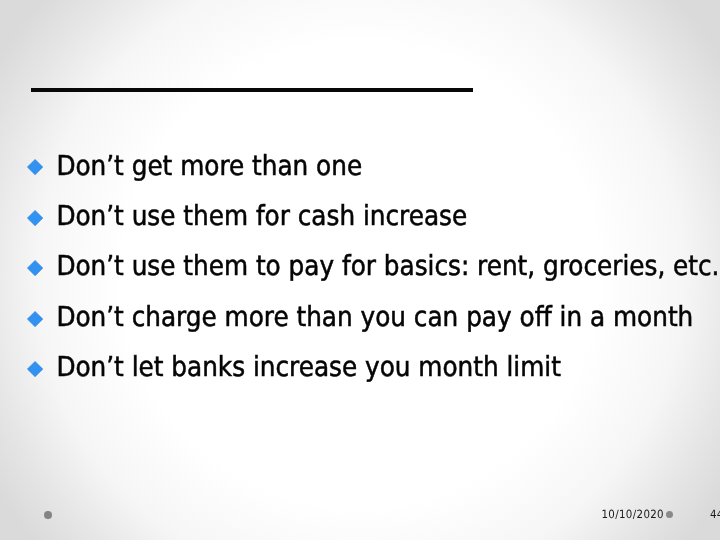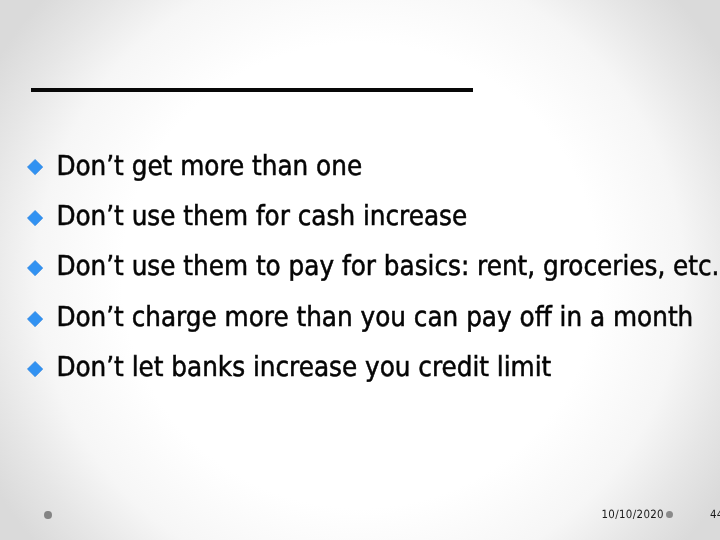--- a/index.html
+++ b/index.html
@@ -68,21 +68,21 @@
         </svg>
       </span>
       <span class="btext">Don’t charge more than you can pay off in a month</span>
     </div>
       <div class="bullet-row" style="top: 346.8px;">
       <span class="diamond">
         <svg width="16.2" height="16.2" viewBox="0 0 16 16" aria-hidden="true">
           <polygon points="8,0.4 15.6,8 8,15.6 0.4,8" fill="#3192f2" stroke="#2a7fdc" stroke-width="0.6"></polygon>
         </svg>
       </span>
-      <span class="btext">Don’t let banks increase you credit limit</span>
+      <span class="btext">Don’t let banks increase you month limit</span>
     </div>
     </div>
 
   <div class="footer">
     <div class="footer-dot"></div>
     <div class="footer-date">10/10/2020</div>
     <div class="footer-dot2"></div>
     <div class="footer-num">44</div>
   </div>
 

